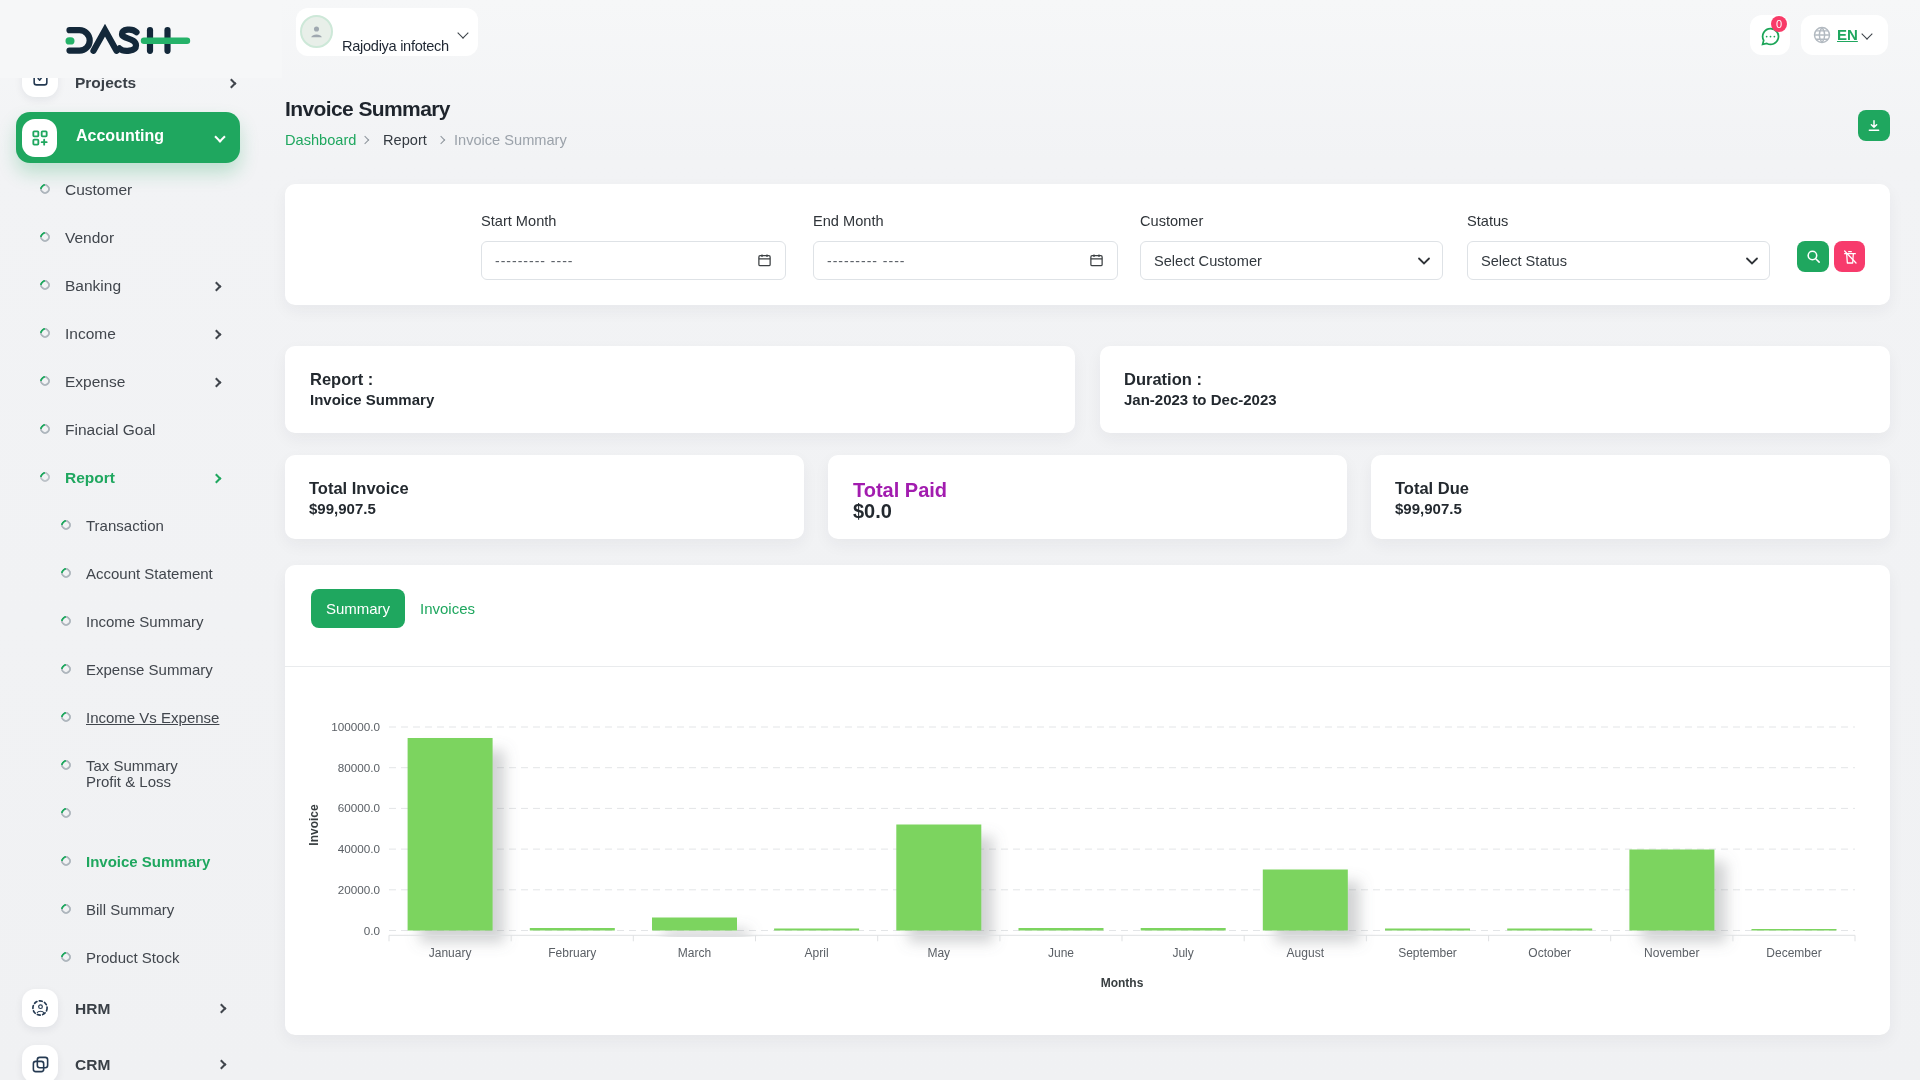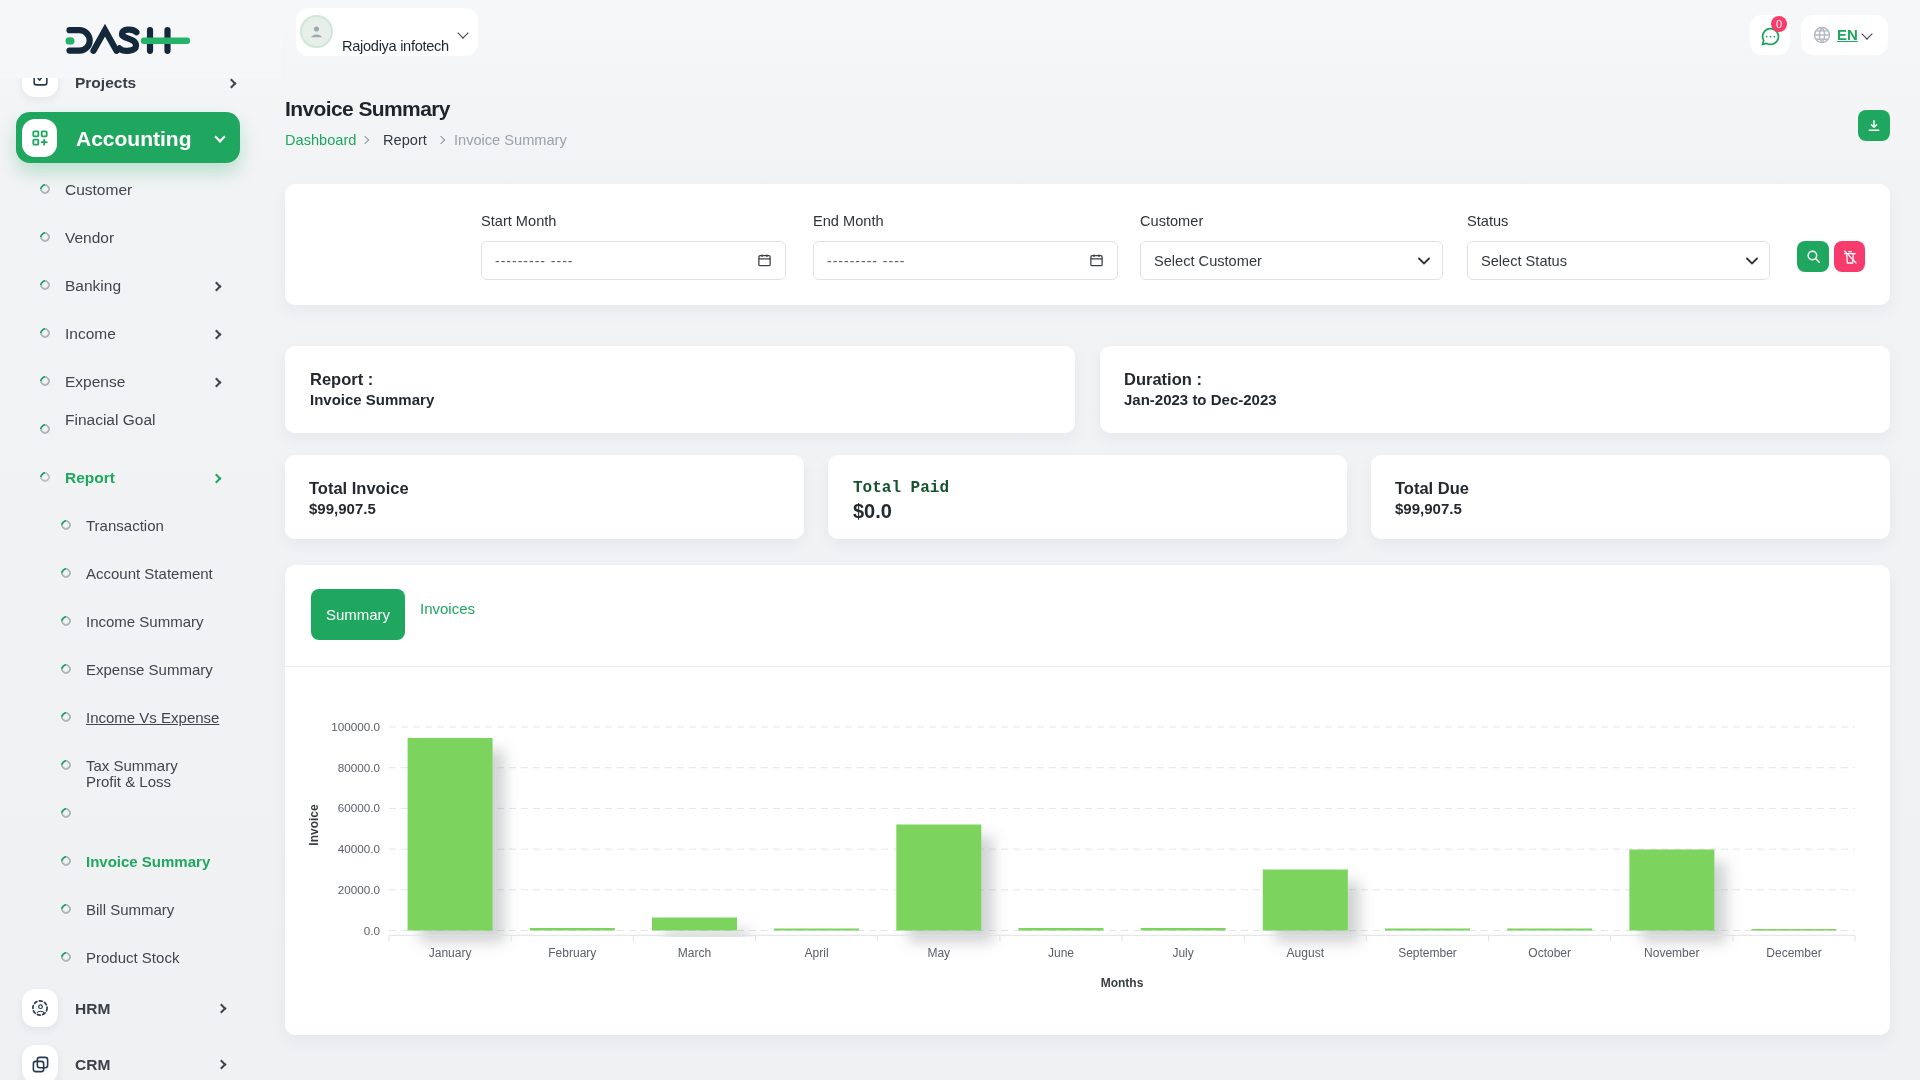--- a/index.html
+++ b/index.html
@@ -33,38 +33,38 @@
 
   <div class="abs" style="left:16px;top:112px;width:224px;height:51px;background:#1fa75f;border-radius:14px;box-shadow:0 10px 18px rgba(31,167,95,.25);"></div>
   <div class="abs" style="left:22px;top:119px;width:35px;height:38px;background:#fff;border-radius:13px;display:flex;align-items:center;justify-content:center;">
     <svg width="20" height="20" viewBox="0 0 24 24" fill="none" stroke="#1fa75f" stroke-width="2.2" stroke-linecap="round" stroke-linejoin="round">
         <rect x="4" y="4" width="6" height="6" rx="1"></rect>
         <rect x="14" y="4" width="6" height="6" rx="1"></rect>
         <rect x="4" y="14" width="6" height="6" rx="1"></rect>
         <path d="M17 14v6M14 17h6"></path>
       </svg>
   </div>
-  <div class="abs" style="left:76px;top:127px;font-size:21px;font-weight:bold;color:#fff;">Accounting</div>
+  <div class="abs" style="left:76px;top:127px;font-size:16px;font-weight:bold;color:#fff;">Accounting</div>
   <div class="abs" style="left:216px;top:133px;width:8px;height:8px;border-right:2.4px solid #fff;border-bottom:2.4px solid #fff;transform:rotate(45deg);"></div>
 
   <div class="donut" style="left:40px;top:184px;"></div>
     <div class="mitem" style="left:65px;top:181px;">Customer</div>
   <div class="donut" style="left:40px;top:232px;"></div>
     <div class="mitem" style="left:65px;top:229px;">Vendor</div>
   <div class="donut" style="left:40px;top:280px;"></div>
     <div class="mitem" style="left:65px;top:277px;">Banking</div>
     <div class="chev" style="left:213px;top:283px;"></div>
   <div class="donut" style="left:40px;top:328px;"></div>
     <div class="mitem" style="left:65px;top:325px;">Income</div>
     <div class="chev" style="left:213px;top:331px;"></div>
   <div class="donut" style="left:40px;top:376px;"></div>
     <div class="mitem" style="left:65px;top:373px;">Expense</div>
     <div class="chev" style="left:213px;top:379px;"></div>
   <div class="donut" style="left:40px;top:424px;"></div>
-    <div class="mitem" style="left:65px;top:411px;text-align:center;">Finacial Goal</div>
+    <div class="mitem" style="left:65px;top:421px;text-align:center;">Finacial Goal</div>
   <div class="donut" style="left:40px;top:472px;border-color:#bcc2c8;border-top-color:#1fa75f;"></div>
     <div class="mitem" style="left:65px;top:469px;font-weight:bold;color:#1fa75f;">Report</div>
     <div class="chev" style="left:213px;top:475px;border-color:#1fa75f;"></div>
 
   <div class="donut" style="left:61px;top:520px;"></div>
     <div class="mitem sub" style="left:86px;top:517px;text-align:right;">Transaction</div>
   <div class="donut" style="left:61px;top:568px;"></div>
     <div class="mitem sub" style="left:86px;top:565px;">Account Statement</div>
   <div class="donut" style="left:61px;top:616px;"></div>
     <div class="mitem sub" style="left:86px;top:613px;">Income Summary</div>
@@ -203,27 +203,27 @@
 <div class="abs" style="left:310px;top:370px;font-size:16.5px;font-weight:bold;color:#23292f;">Report :</div>
 <div class="abs" style="left:310px;top:391px;font-size:15px;font-weight:bold;color:#23292f;">Invoice Summary</div>
 <div class="abs" style="left:1124px;top:370px;font-size:16.5px;font-weight:bold;color:#23292f;">Duration :</div>
 <div class="abs" style="left:1124px;top:391px;font-size:15px;font-weight:bold;color:#23292f;">Jan-2023 to Dec-2023</div>
 
 <div class="card" style="left:285px;top:455px;width:519px;height:84px;"></div>
 <div class="card" style="left:828px;top:455px;width:519px;height:84px;"></div>
 <div class="card" style="left:1371px;top:455px;width:519px;height:84px;"></div>
 <div class="abs" style="left:309px;top:479px;font-size:16.5px;font-weight:bold;color:#23292f;">Total Invoice</div>
 <div class="abs" style="left:309px;top:500px;font-size:15px;font-weight:bold;color:#23292f;">$99,907.5</div>
-<div class="abs" style="left:853px;top:479px;font-size:16px;font-weight:bold;color:#14532d;font-family:Liberation Mono, monospace;">Total Paid</div>
+<div class="abs" style="left:853px;top:479px;font-size:20px;font-weight:bold;color:#a21caf;">Total Paid</div>
 <div class="abs" style="left:853px;top:500px;font-size:20px;font-weight:bold;color:#23292f;">$0.0</div>
 <div class="abs" style="left:1395px;top:479px;font-size:16.5px;font-weight:bold;color:#23292f;">Total Due</div>
 <div class="abs" style="left:1395px;top:500px;font-size:15px;font-weight:bold;color:#23292f;">$99,907.5</div>
 
 <div class="card" style="left:285px;top:565px;width:1605px;height:470px;"></div>
-<div class="abs" style="left:311px;top:589px;width:94px;height:51px;background:#1fa75f;border-radius:8px;display:flex;align-items:center;justify-content:center;color:#fff;font-size:15px;">Summary</div>
+<div class="abs" style="left:311px;top:589px;width:94px;height:39px;background:#1fa75f;border-radius:8px;display:flex;align-items:center;justify-content:center;color:#fff;font-size:15px;">Summary</div>
 <div class="abs" style="left:420px;top:600px;font-size:15px;color:#1fa75f;">Invoices</div>
 <div class="abs" style="left:285px;top:666px;width:1605px;height:1px;background:#e9ebed;"></div>
 
 <svg class="abs" style="left:285px;top:565px;" width="1605" height="470" viewBox="0 0 1605 470">
   <defs>
     <filter id="barsh" x="-30%" y="-30%" width="180%" height="180%">
       <feDropShadow dx="12" dy="12" stdDeviation="7" flood-color="#73777b" flood-opacity="0.32"></feDropShadow>
     </filter>
   </defs>
   <g stroke="#e3e5e7" stroke-width="1" stroke-dasharray="7 5">

